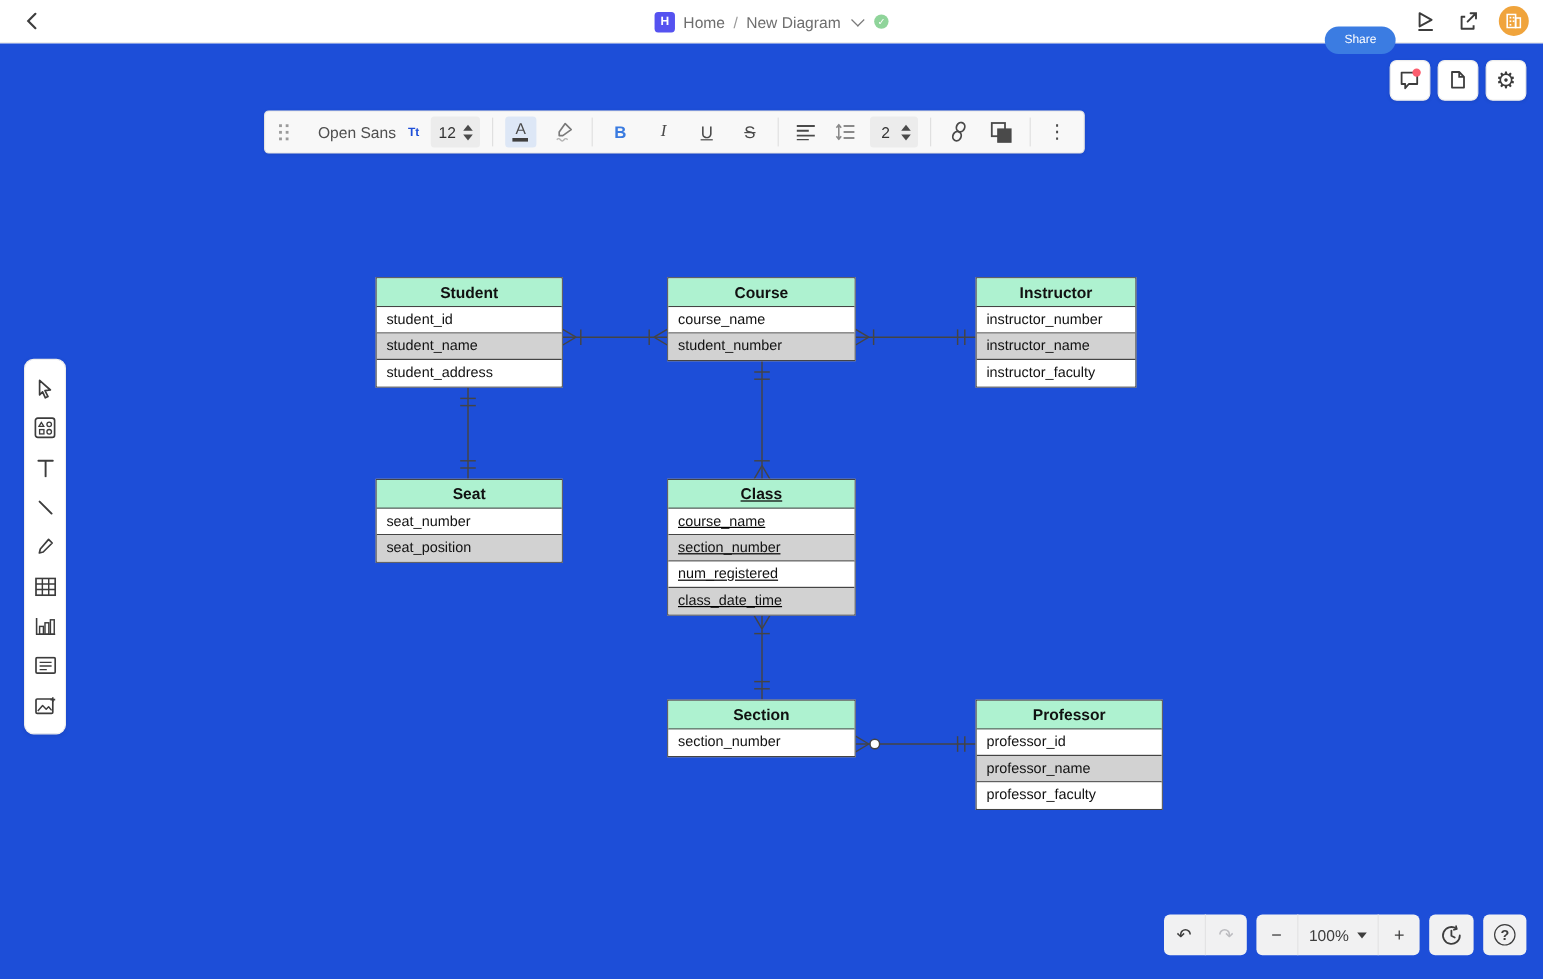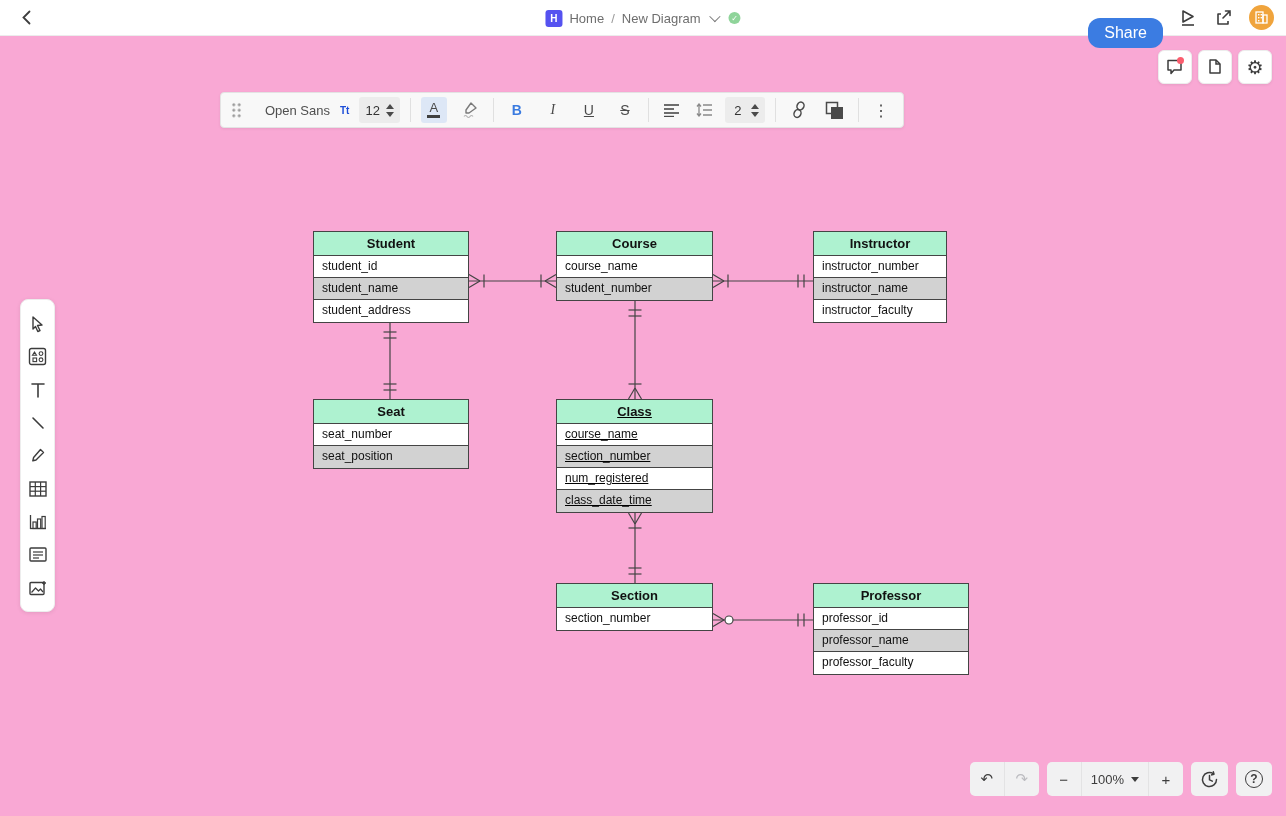--- a/index.html
+++ b/index.html
@@ -15,21 +15,21 @@
   .breadcrumb { position:absolute; left:50%; top:0; height:36px; transform:translateX(-50%);
     display:flex; align-items:center; gap:7px; color:#6e6e6e; font-size:13px; white-space:nowrap; }
   .h-badge { width:17px; height:17px; background:#5552f0; color:#fff; border-radius:3px;
     font-size:10px; font-weight:bold; display:flex; align-items:center; justify-content:center; }
   .crumb-sep { color:#9a9a9a; }
   .chev-down { width:8px; height:8px; border-right:1.5px solid #7a7a7a; border-bottom:1.5px solid #7a7a7a;
     transform:rotate(45deg) translateY(-2px); margin-left:2px; }
   .check-dot { width:12px; height:12px; border-radius:50%; background:#8fd49a; color:#fff; font-size:8px;
     display:flex; align-items:center; justify-content:center; margin-left:4px; }
   .topbar-right { margin-left:auto; display:flex; align-items:center; gap:14px; }
-  .share-btn { background:#3b7ce2; color:#fff; font-size:16px; padding:6px 16px; border-radius:12px;
+  .share-btn { background:#3b7ce2; color:#fff; font-size:10px; padding:6px 16px; border-radius:12px;
     border:none; cursor:pointer;margin-top:31px; }
   .tb-icon { width:22px; height:22px; display:flex; align-items:center; justify-content:center; cursor:pointer; }
   .avatar { width:25px; height:25px; border-radius:50%; background:#f0a43c; display:flex;
     align-items:center; justify-content:center; cursor:pointer; }
 
   
   .float-right { position:absolute; top:50px; right:14px; display:flex; gap:6px; z-index:25; }
   .sq-btn { width:34px; height:34px; background:#fff; border:1px solid #ededed; border-radius:6px;
     box-shadow:0 1px 3px rgba(0,0,0,.08); display:flex; align-items:center; justify-content:center;
     cursor:pointer; position:relative; color:#3c3c3c; }
@@ -64,21 +64,21 @@
   .more-dots { font-size:16px; color:#4a4a4a; letter-spacing:0; cursor:pointer; padding:0 4px; }
 
   
   .toolside { position:absolute; left:20px; top:299px; width:35px; background:#fff;
     border:1px solid #ededed; border-radius:8px; box-shadow:0 1px 4px rgba(0,0,0,.09);
     display:flex; flex-direction:column; align-items:center; padding:7px 0; gap:0; z-index:20; }
   .tool-btn { width:35px; height:33px; display:flex; align-items:center; justify-content:center;
     cursor:pointer; color:#3c3c3c; }
 
   
-  .canvas { position:absolute; left:0; top:36px; width:1286px; height:780px; background:#f9a8d4; }
+  .canvas { position:absolute; left:0; top:36px; width:1286px; height:780px; background:#1d4ed8; }
   #connector-svg { position:absolute; left:0; top:0; width:1286px; height:780px; }
   .entity { position:absolute; border:1px solid #444; background:#fff; cursor:move; }
   .entity-header { height:24px; line-height:23px; text-align:center; font-weight:bold; font-size:13px;
     color:#111; border-bottom:1px solid #444; }
   .entity-row { height:22px; line-height:21px; font-size:12px; color:#111; padding-left:8px;
     border-bottom:1px solid #444; background:#fff; }
   .entity-row:last-child { border-bottom:none; }
   .entity-row.shaded { background:#d2d2d2; }
 
   

